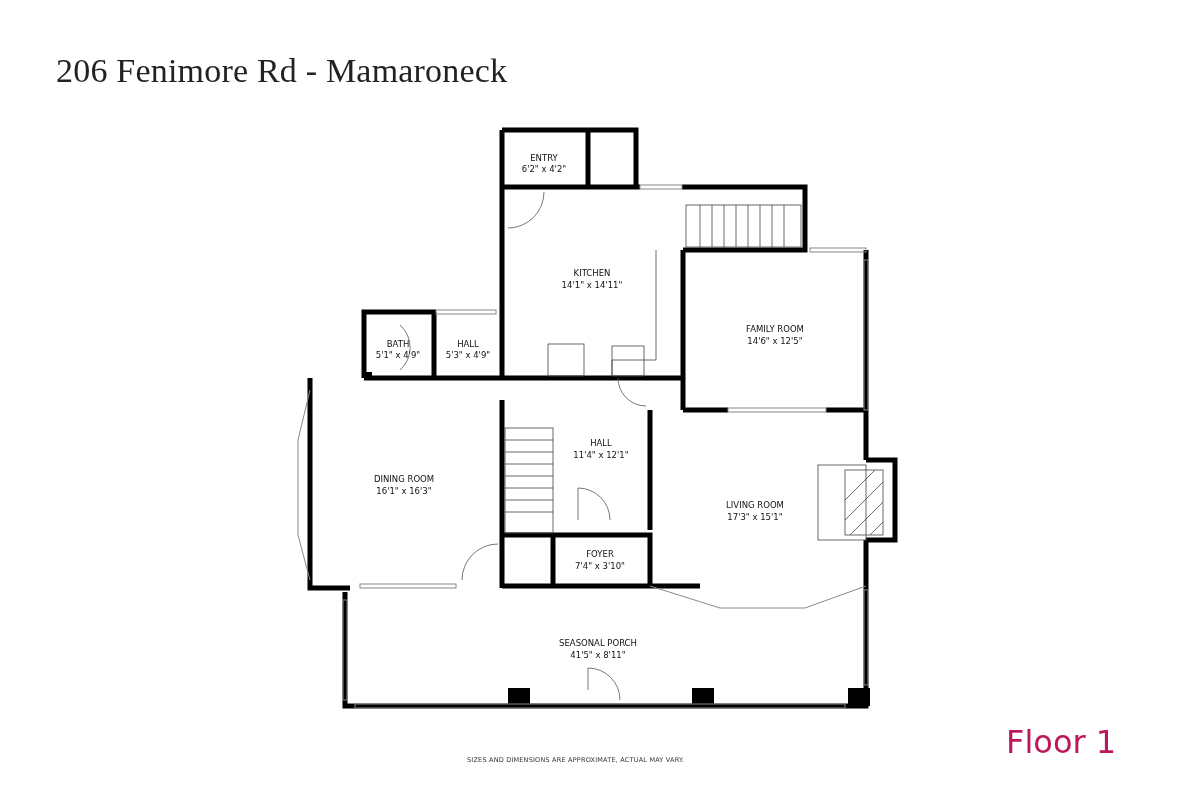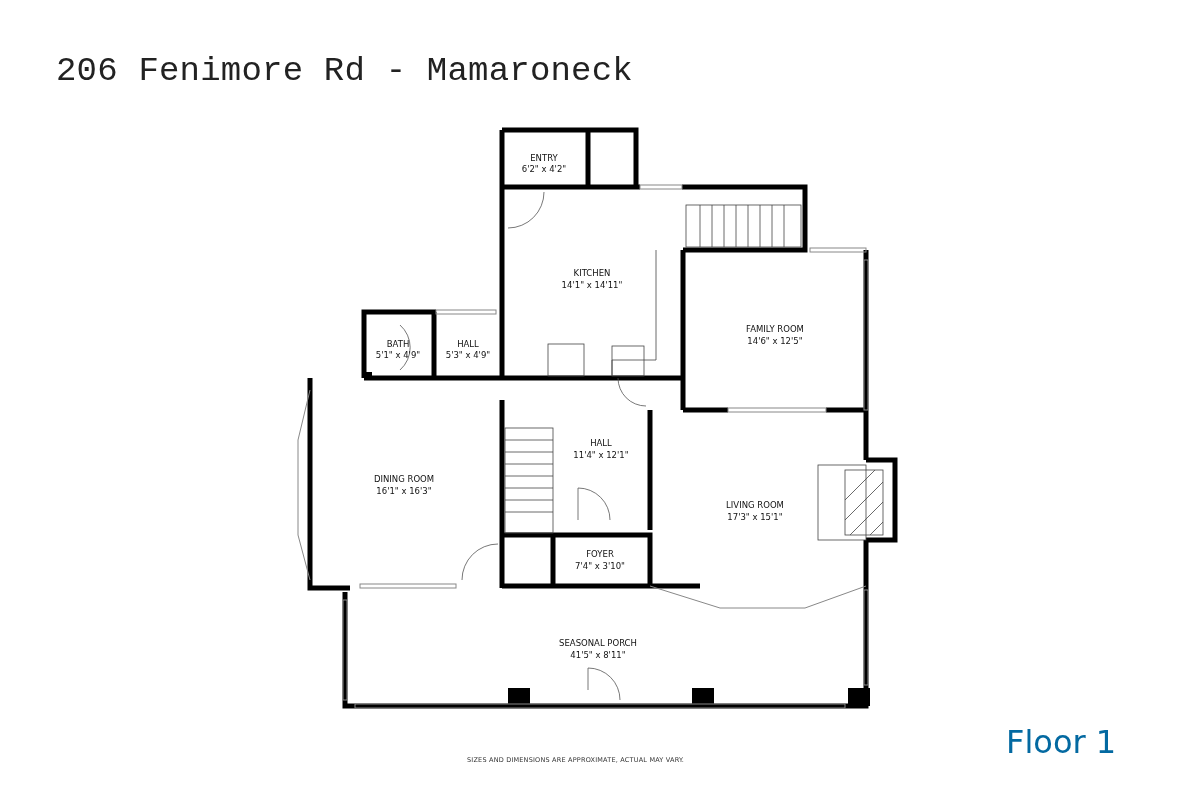--- a/index.html
+++ b/index.html
@@ -1,18 +1,18 @@
 <!DOCTYPE html>
 <html><head>
 <meta charset="utf-8">
 <style>
   html,body{margin:0;padding:0;background:#fff;}
   body{width:1200px;height:799px;position:relative;overflow:hidden;font-family:"DejaVu Sans",sans-serif;}
-  .title{position:absolute;left:56px;top:52px;font-size:34px;color:#222;font-family:Liberation Mono, monospace;letter-spacing:0.2px;}
-  .floor{position:absolute;left:1006px;top:723px;font-size:32px;color:#0369a1;}
+  .title{position:absolute;left:56px;top:52px;font-size:34px;color:#222;font-family:Liberation Serif, serif;letter-spacing:0.2px;}
+  .floor{position:absolute;left:1006px;top:723px;font-size:32px;color:#be185d;}
   .brand{position:absolute;right:12px;top:770px;font-size:23px;color:#701a75;margin-top:38px;}
   .disclaimer{position:absolute;left:467px;top:756px;font-size:6.5px;color:#333;letter-spacing:0.2px;}
   svg{position:absolute;left:0;top:0;}
   .lbl{font-family:"DejaVu Sans",sans-serif;font-size:8.5px;fill:#111;text-anchor:middle;}
 </style>
 </head>
 <body>
 
 <div class="title">206 Fenimore Rd - Mamaroneck</div>
 

